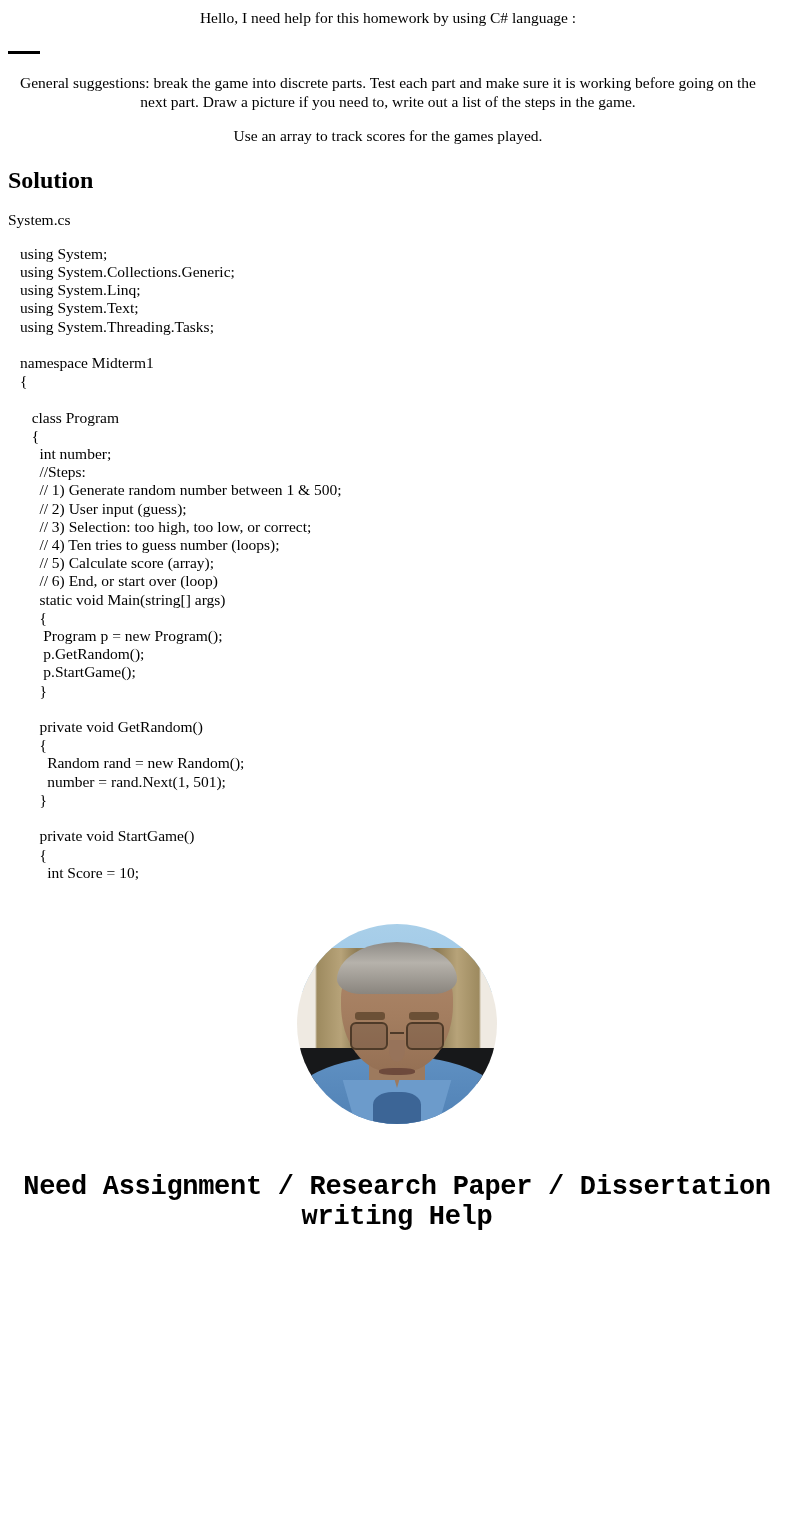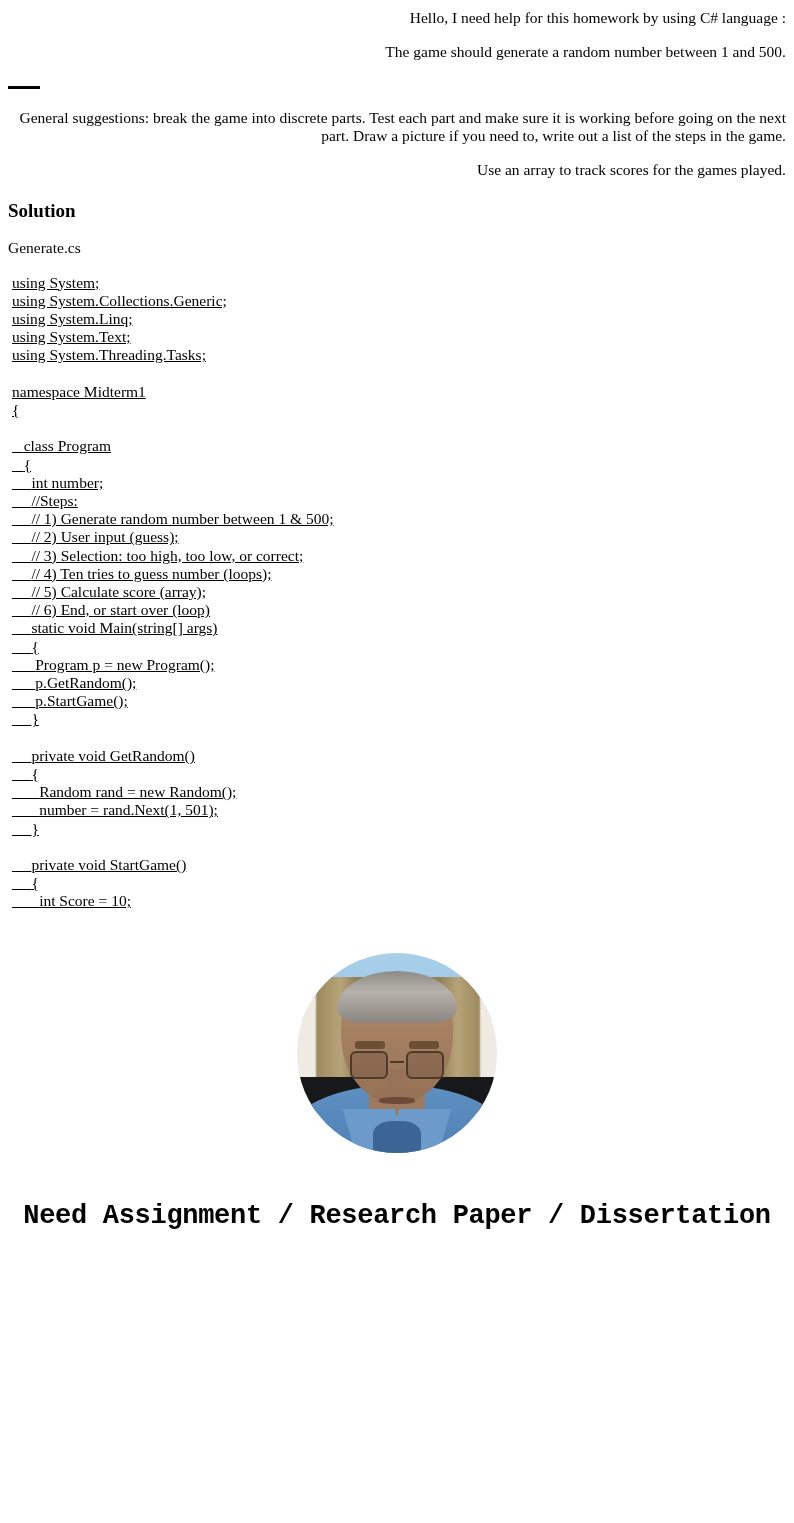--- a/index.html
+++ b/index.html
@@ -20,56 +20,55 @@
     width: 794px;
     box-sizing: border-box;
     padding: 0 8px;
     position: relative;
   }
 
   
   p.prose {
     font-size: 15.5px;
     line-height: 1.18;
-    margin: 0 0 16px 0;
-    text-align: right;
+    margin: 0 18px 16px 0;
+    text-align: center;
   }
   p.prose:first-of-type { margin-top: 9px; }
 
   hr.rule {
     border: none;
     border-top: 3px solid #000;
     width: 32px;
     margin: 24px 0 20px 0;
     height: 0;
   }
 
   h3.solution {
-    font-size: 19px;
+    font-size: 24px;
     font-weight: bold;
     margin: 22px 0 17px 0;
     line-height: 1.1;
   }
 
   p.filename {
     font-size: 15.5px;
     margin: 0 0 16px 0;
     line-height: 1.18;
   }
 
   
   pre.code {
     font-family: "Liberation Serif", "DejaVu Serif", serif;
     font-size: 15.5px;
     line-height: 18.2px;
-    margin: 4px;
+    margin: 12px;
     padding: 0;
     white-space: pre-wrap;
     color: #000;
-    text-decoration: underline;
   }
 
   
   .avatar-wrap {
     width: 100%;
     display: flex;
     justify-content: center;
     margin-top: 42px;
   }
   .avatar {
@@ -189,31 +188,30 @@
   }
   .promo .promo-line { display: block; font-family: Liberation Mono, monospace; }
 </style>
 </head>
 <body>
 
 <div class="page">
 
   <div>
     <p class="prose">Hello, I need help for this homework by using C# language :</p>
-    <p class="prose">The game should generate a random number between 1 and 500.</p>
 
     <hr class="rule">
 
     <p class="prose">General suggestions: break the game into discrete parts. Test each part and make sure it is working before going on the next part. Draw a picture if you need to, write out a list of the steps in the game.</p>
     <p class="prose">Use an array to track scores for the games played.</p>
   </div>
 
   <div>
     <h3 class="solution">Solution</h3>
-    <p class="filename">Generate.cs</p>
+    <p class="filename">System.cs</p>
     <pre class="code">using System;
 using System.Collections.Generic;
 using System.Linq;
 using System.Text;
 using System.Threading.Tasks;
 
 namespace Midterm1
 {
 
    class Program
@@ -261,15 +259,16 @@
       <div class="av-glass-l"></div>
       <div class="av-glass-r"></div>
       <div class="av-bridge"></div>
       <div class="av-nose"></div>
       <div class="av-mouth"></div>
     </div>
   </div>
 
   <div class="promo">
     <span class="promo-line">Need Assignment / Research Paper / Dissertation</span>
+    <span class="promo-line">writing Help</span>
   </div>
 
 </div>
 
 </body></html>

